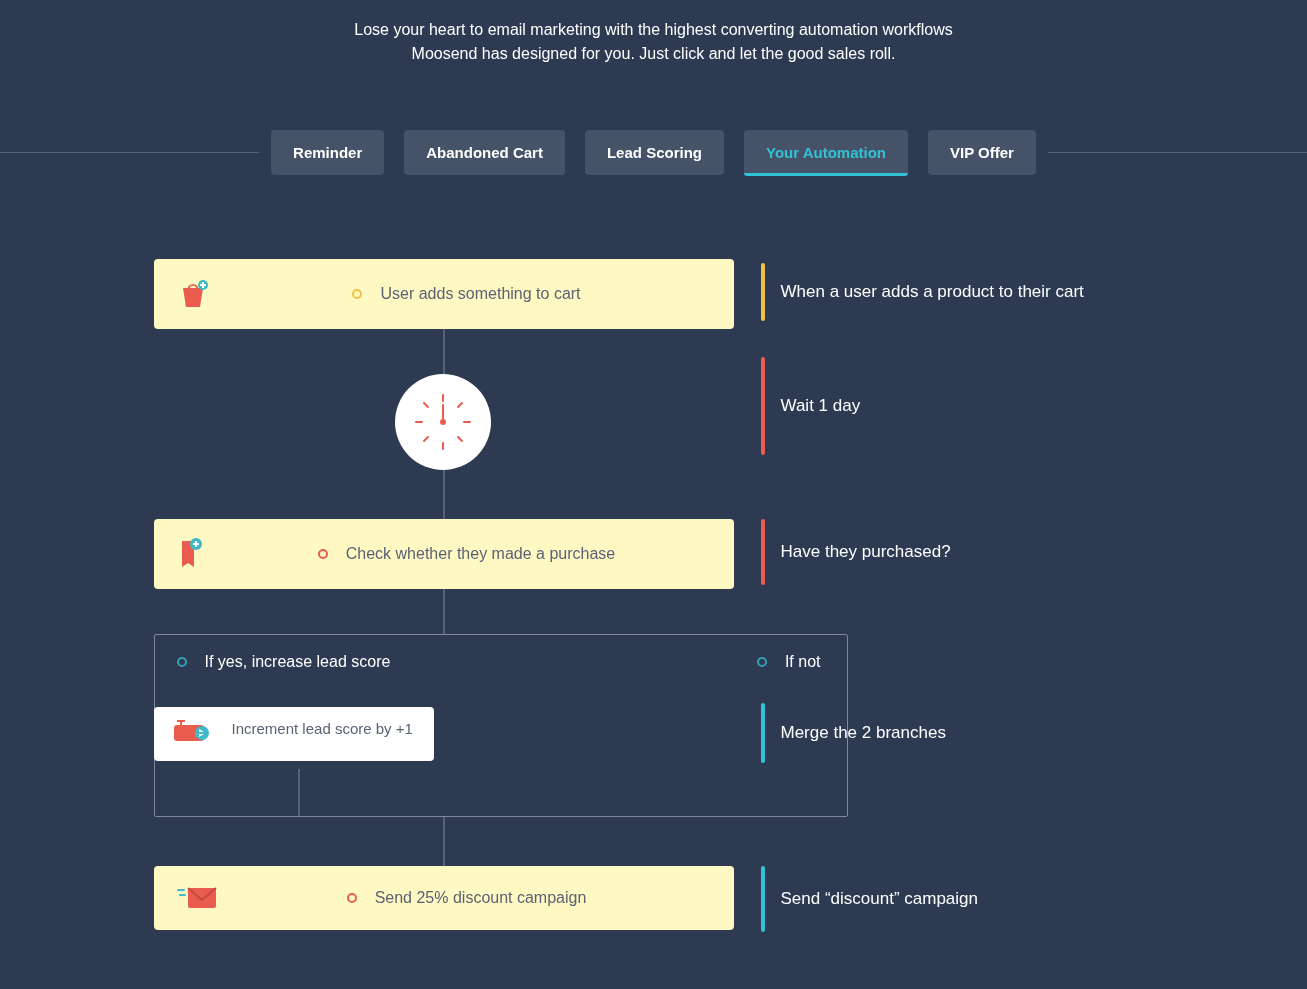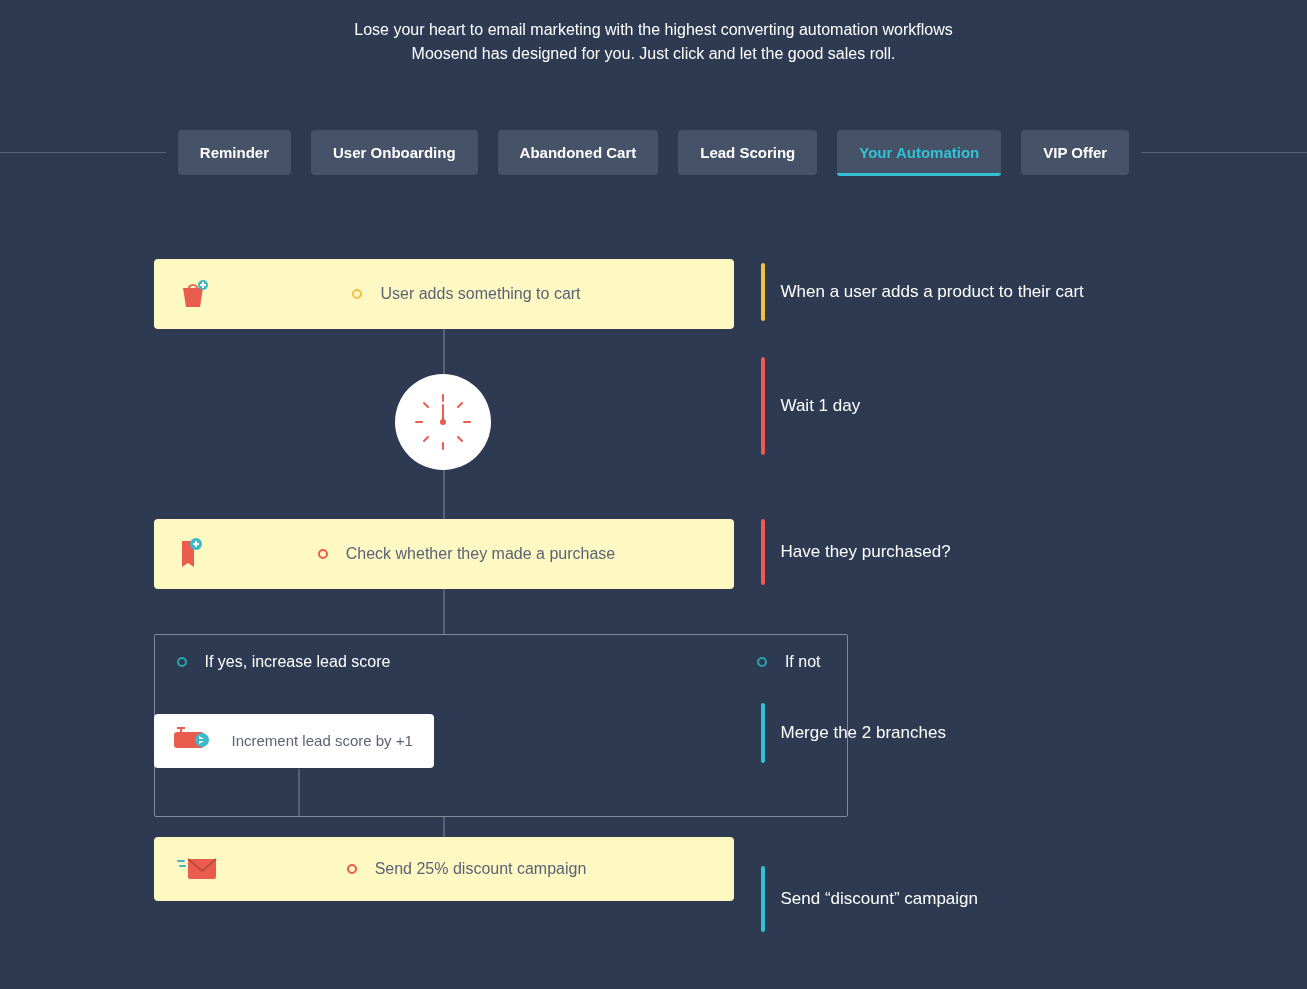--- a/index.html
+++ b/index.html
@@ -158,24 +158,23 @@
     width: 45%;
     display: flex;
     align-items: center;
     justify-content: flex-end;
     gap: 18px;
     padding-right: 4px;
   }
   .mini-card {
     background: #fff;
     border-radius: 4px;
-    margin: 11px 0 0 -1px;
+    margin: 4px 0 0 -1px;
     width: 280px;
     display: flex;
-    align-items: center;
     padding: 12px 18px;
     gap: 22px;
   }
   .mini-text {
     color: #5a6275;
     font-size: 15px;
     font-weight: 500;
     line-height: 1.35;
   }
 
@@ -206,21 +205,20 @@
 </style>
 </head>
 <body>
 
 <p class="subtitle">Lose your heart to email marketing with the highest converting automation workflows Moosend has designed for you. Just click and let the good sales roll.</p>
 
 <div class="tabs-wrap">
   <div class="line"></div>
   <div class="tabs">
     <div class="tab">Reminder</div>
-    <div class="tab">User Onboarding</div>
     <div class="tab">Abandoned Cart</div>
     <div class="tab">Lead Scoring</div>
     <div class="tab active">Your Automation</div>
     <div class="tab">VIP Offer</div>
   </div>
   <div class="line"></div>
 </div>
 
 <div class="stage">
 
@@ -300,21 +298,21 @@
           </svg>
         </span>
         <span class="mini-text">Increment lead score by +1</span>
       </div>
 
       <svg style="position:absolute; left:0; top:0; width:100%; height:100%; pointer-events:none;">
         <line x1="144" y1="134" x2="144" y2="183" stroke="#80899b" stroke-width="1"></line>
       </svg>
     </div>
 
-    <div class="card" style="top:578px;">
+    <div class="card" style="top:607px;">
       <div class="icon-slot">
         <svg width="42" height="28" viewBox="0 0 42 28">
           <g stroke="#3fb8c9" stroke-width="2" stroke-linecap="round">
             <line x1="2" y1="6" x2="8" y2="6"></line>
             <line x1="4" y1="11" x2="9" y2="11"></line>
           </g>
           <rect x="12" y="4" width="28" height="20" rx="2" fill="#ea5c4d"></rect>
           <path d="M12 4 L26 16 L40 4" fill="none" stroke="#c04b3e" stroke-width="2"></path>
         </svg>
       </div>

